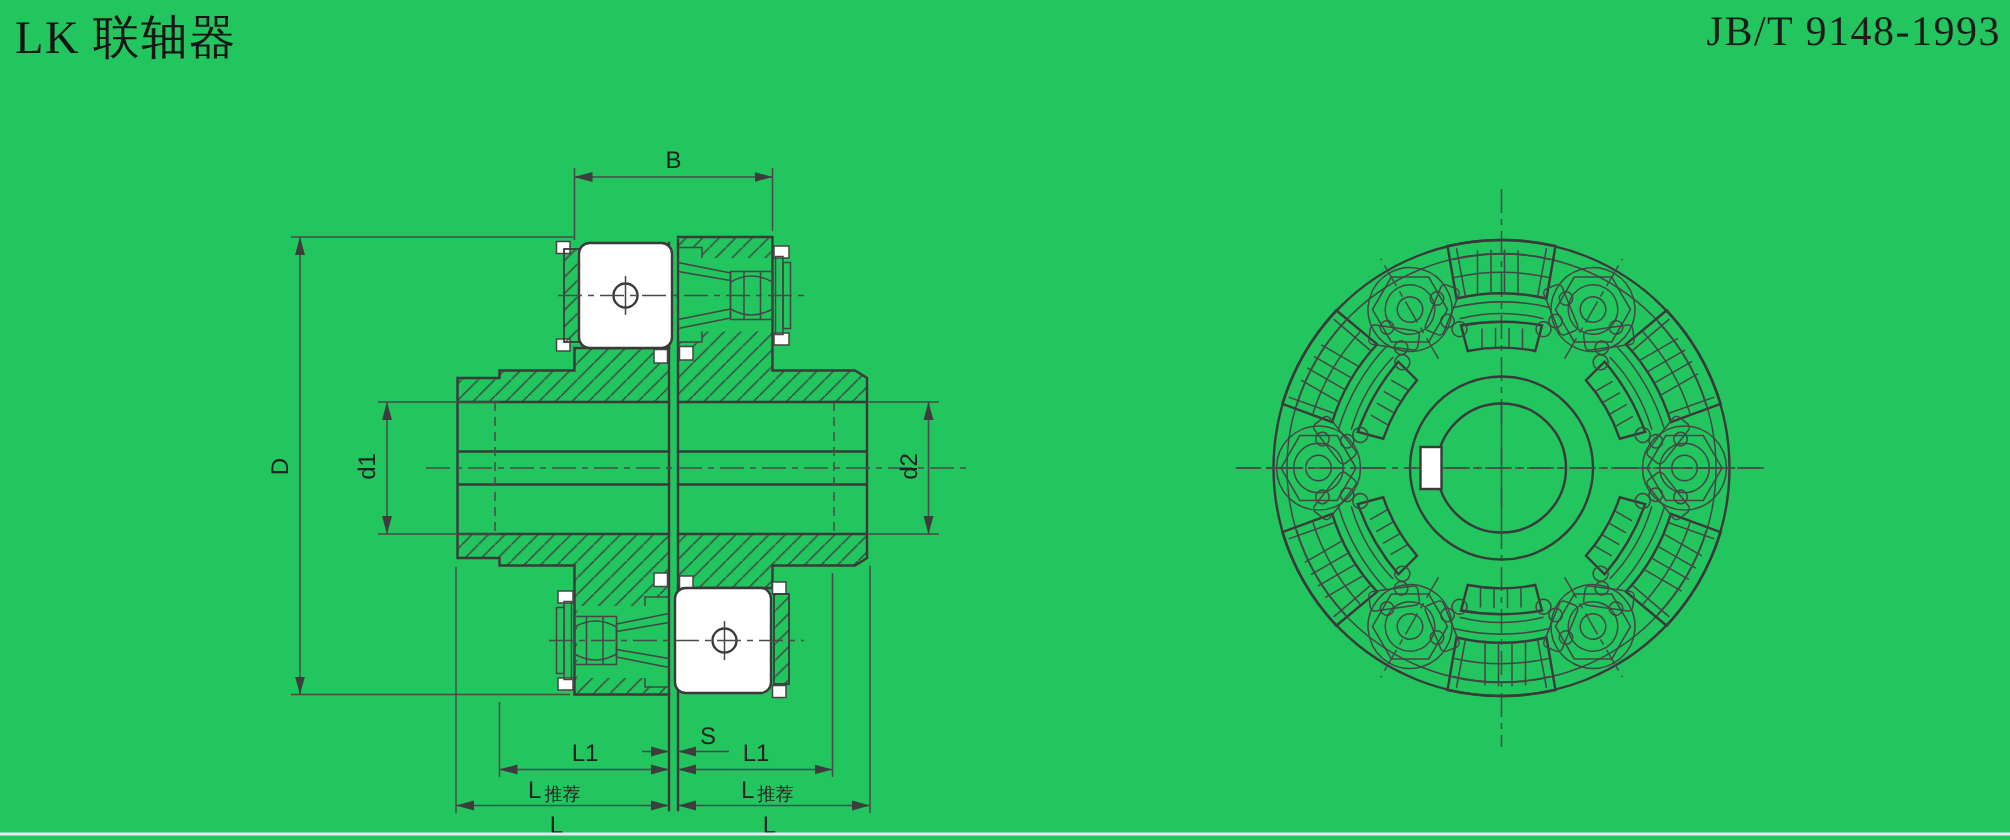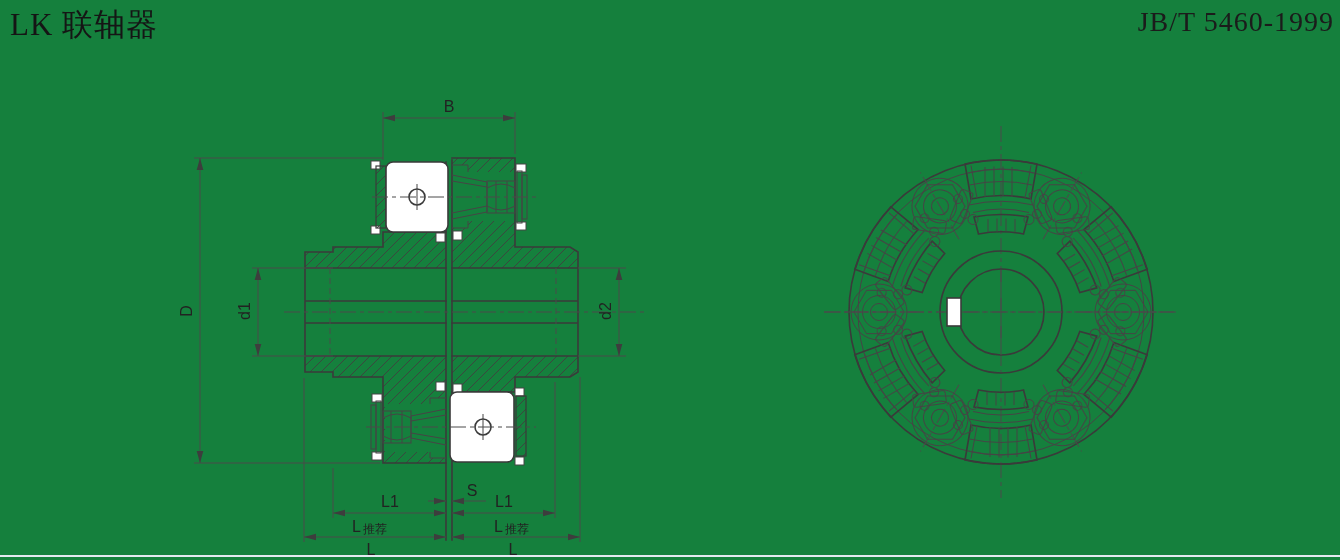--- a/index.html
+++ b/index.html
@@ -1,16 +1,16 @@
 <!DOCTYPE html>
 <html><head>
 <meta charset="utf-8">
 <style>
   html,body{margin:0;padding:0;background:#ffffff;}
-  #page{position:relative;width:1340px;height:560px;background:#15803d;overflow:hidden;
+  #page{position:relative;width:1340px;height:560px;background:#22c55e;overflow:hidden;
         font-family:"Liberation Sans", sans-serif;}
   #title{position:absolute;left:10px;top:4px;font-family:"Liberation Serif","DejaVu Serif",serif;
          font-size:31px;color:#151515;letter-spacing:1px;white-space:nowrap;}
   #std{position:absolute;right:6px;top:6px;font-family:"Liberation Serif","DejaVu Serif",serif;
        font-size:28px;color:#1b1b1b;letter-spacing:1px;white-space:nowrap;}
   #bottom-rule{position:absolute;left:0;right:0;top:555px;height:0;border-top:2px solid #e3e9f1;}
   svg text{font-family:"Liberation Sans", sans-serif;fill:#222;}
   .dimtxt{font-size:16px;}
   .dimtxt-sub{font-size:12px;}
   .ol{stroke:#3a3a3a;stroke-width:1.6;fill:none;stroke-linecap:square;}
@@ -18,21 +18,21 @@
   .dim{stroke:#4a4a4a;stroke-width:1;fill:none;}
   .cl{stroke:#4a4a4a;stroke-width:1;fill:none;stroke-dasharray:16 4 4 4;}
   .hid{stroke:#4a4a4a;stroke-width:1;fill:none;stroke-dasharray:6 4;}
   .wh{fill:#ffffff;}
 </style>
 </head>
 <body>
 
 <div id="page">
   <div id="title">LK 联轴器</div>
-  <div id="std">JB/T 5460-1999</div>
+  <div id="std">JB/T 9148-1993</div>
 
   <svg width="1340" height="560" viewBox="0 0 1340 560">
     <defs>
       <pattern id="hp" patternUnits="userSpaceOnUse" width="11" height="11">
         <path d="M-1,12 L12,-1" stroke="#3f3f3f" stroke-width="0.9"></path>
       </pattern>
       <marker id="arF" markerWidth="13" markerHeight="9" refX="12" refY="4.5" orient="auto" markerUnits="userSpaceOnUse">
         <path d="M12,4.5 L0,1.2 L0,7.8 Z" fill="#3d3d3d"></path>
       </marker>
       <marker id="arB" markerWidth="13" markerHeight="9" refX="0" refY="4.5" orient="auto" markerUnits="userSpaceOnUse">

